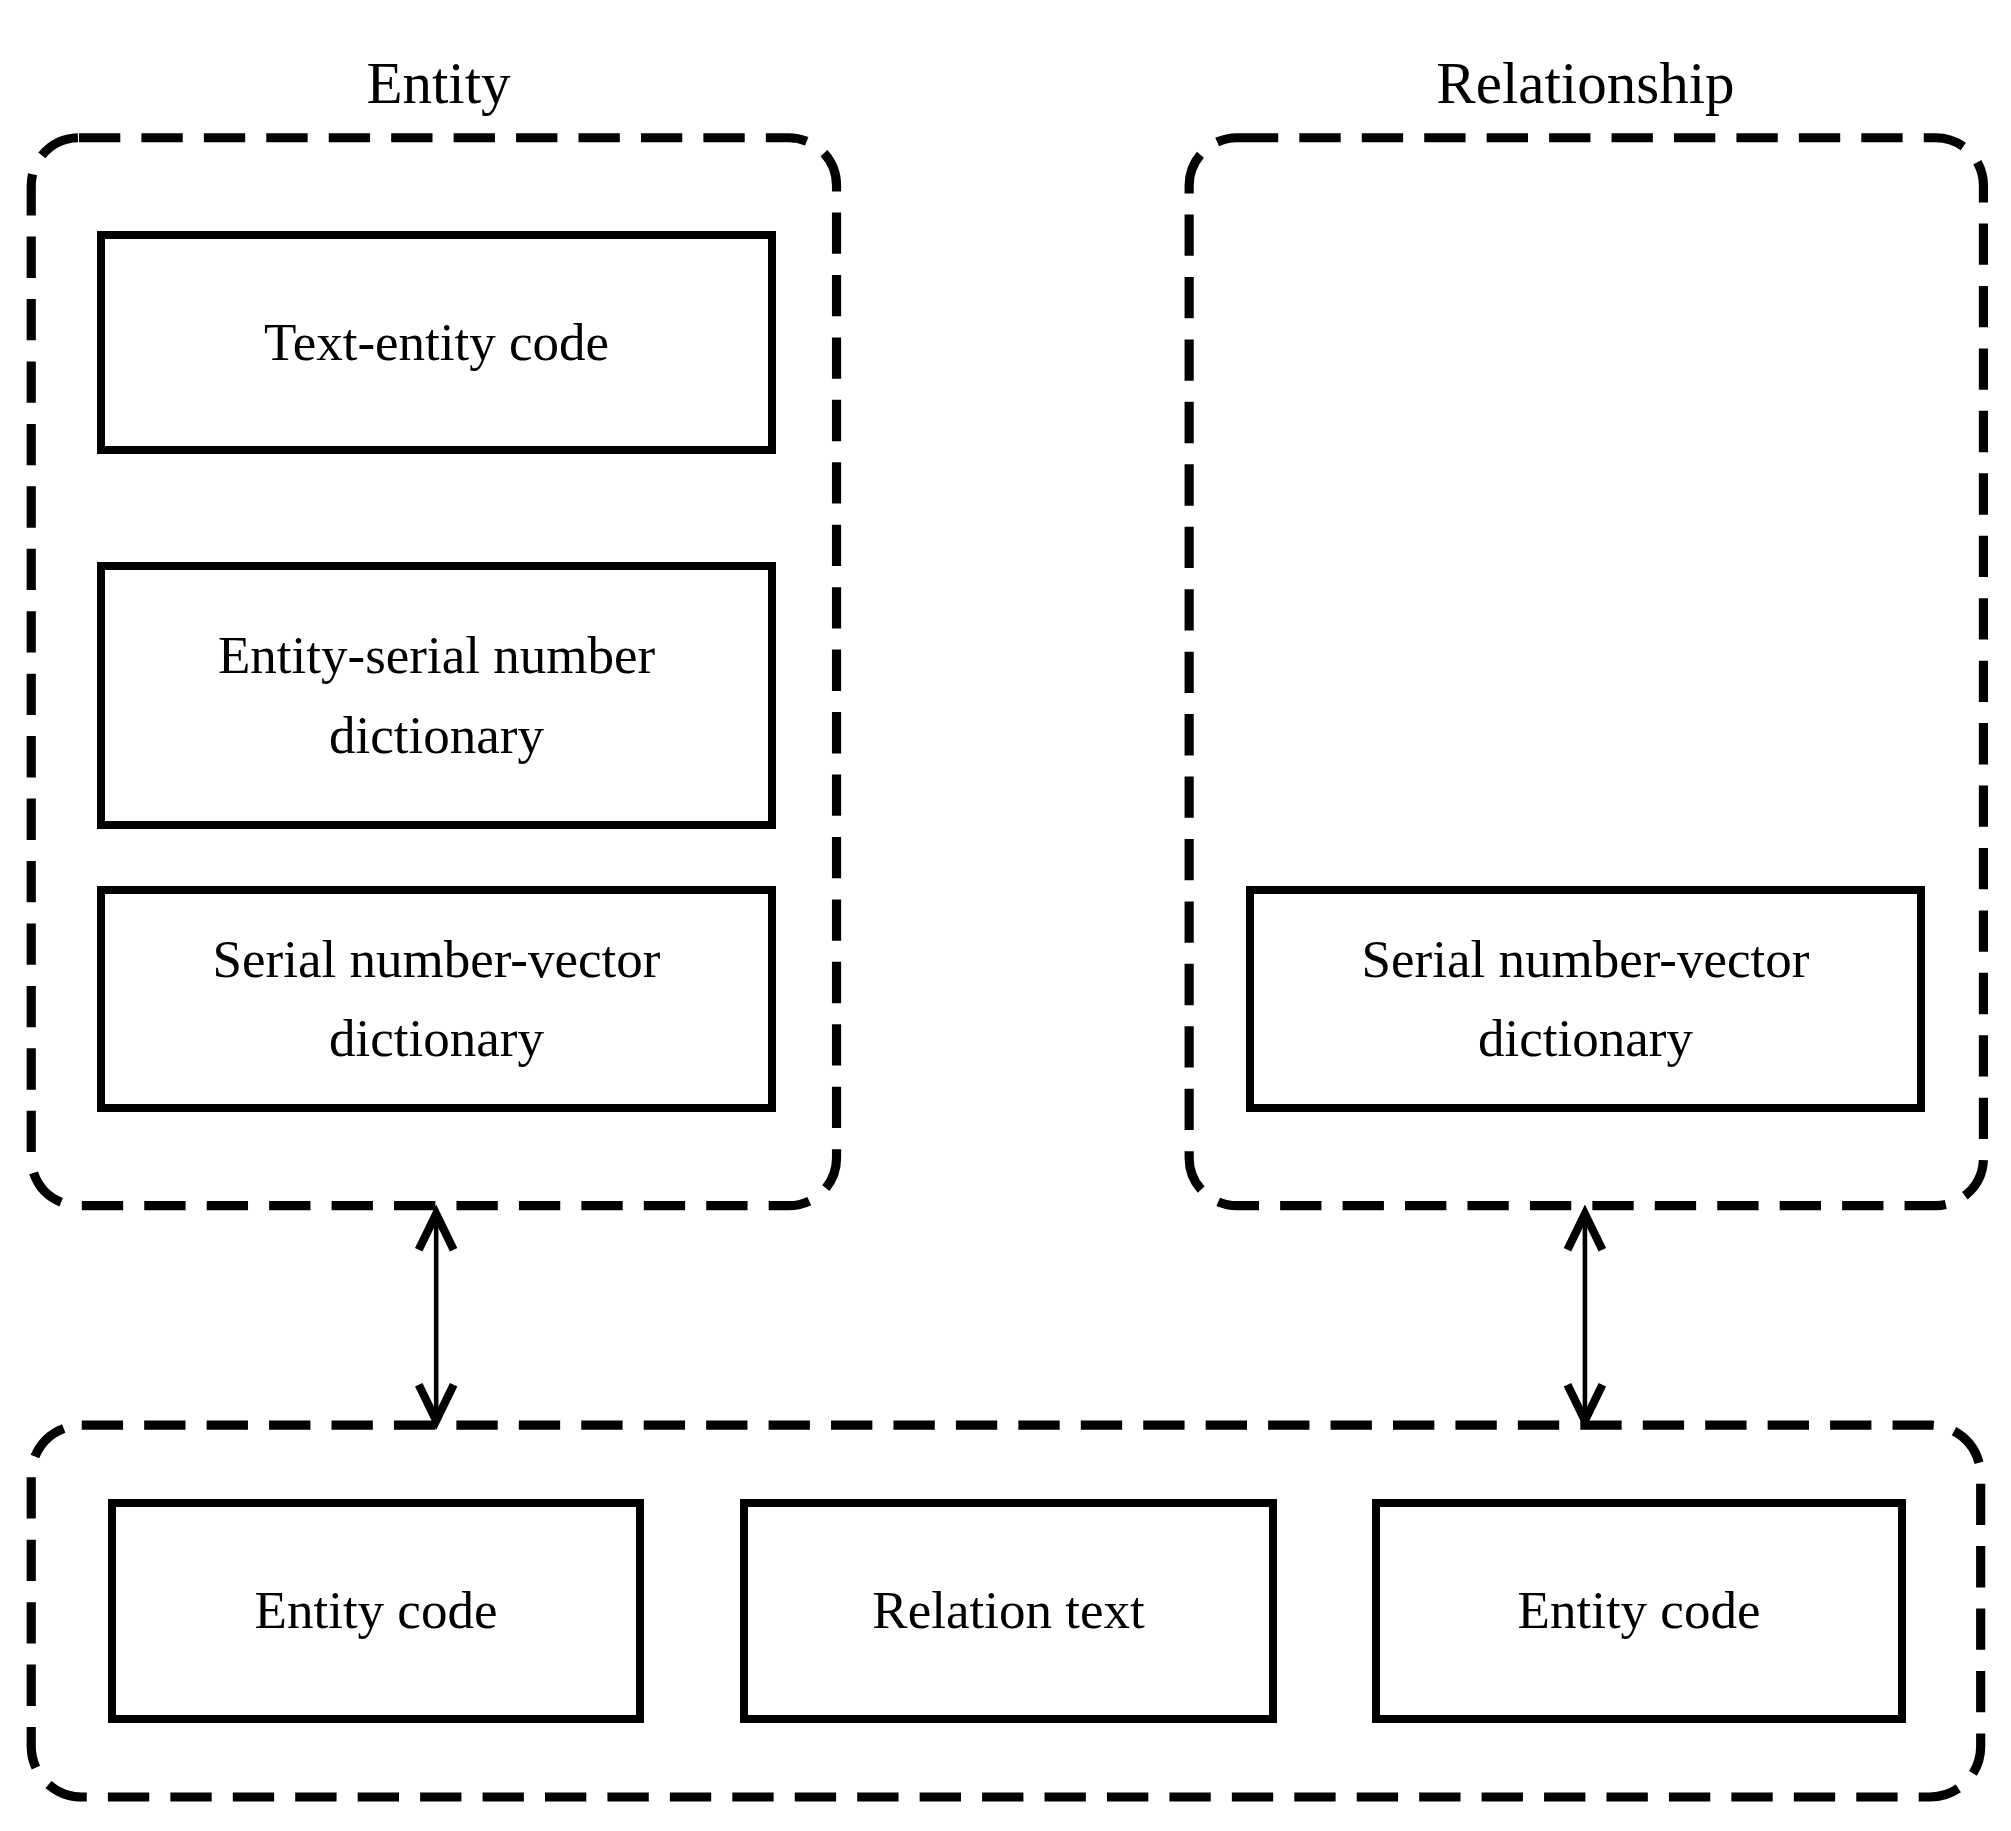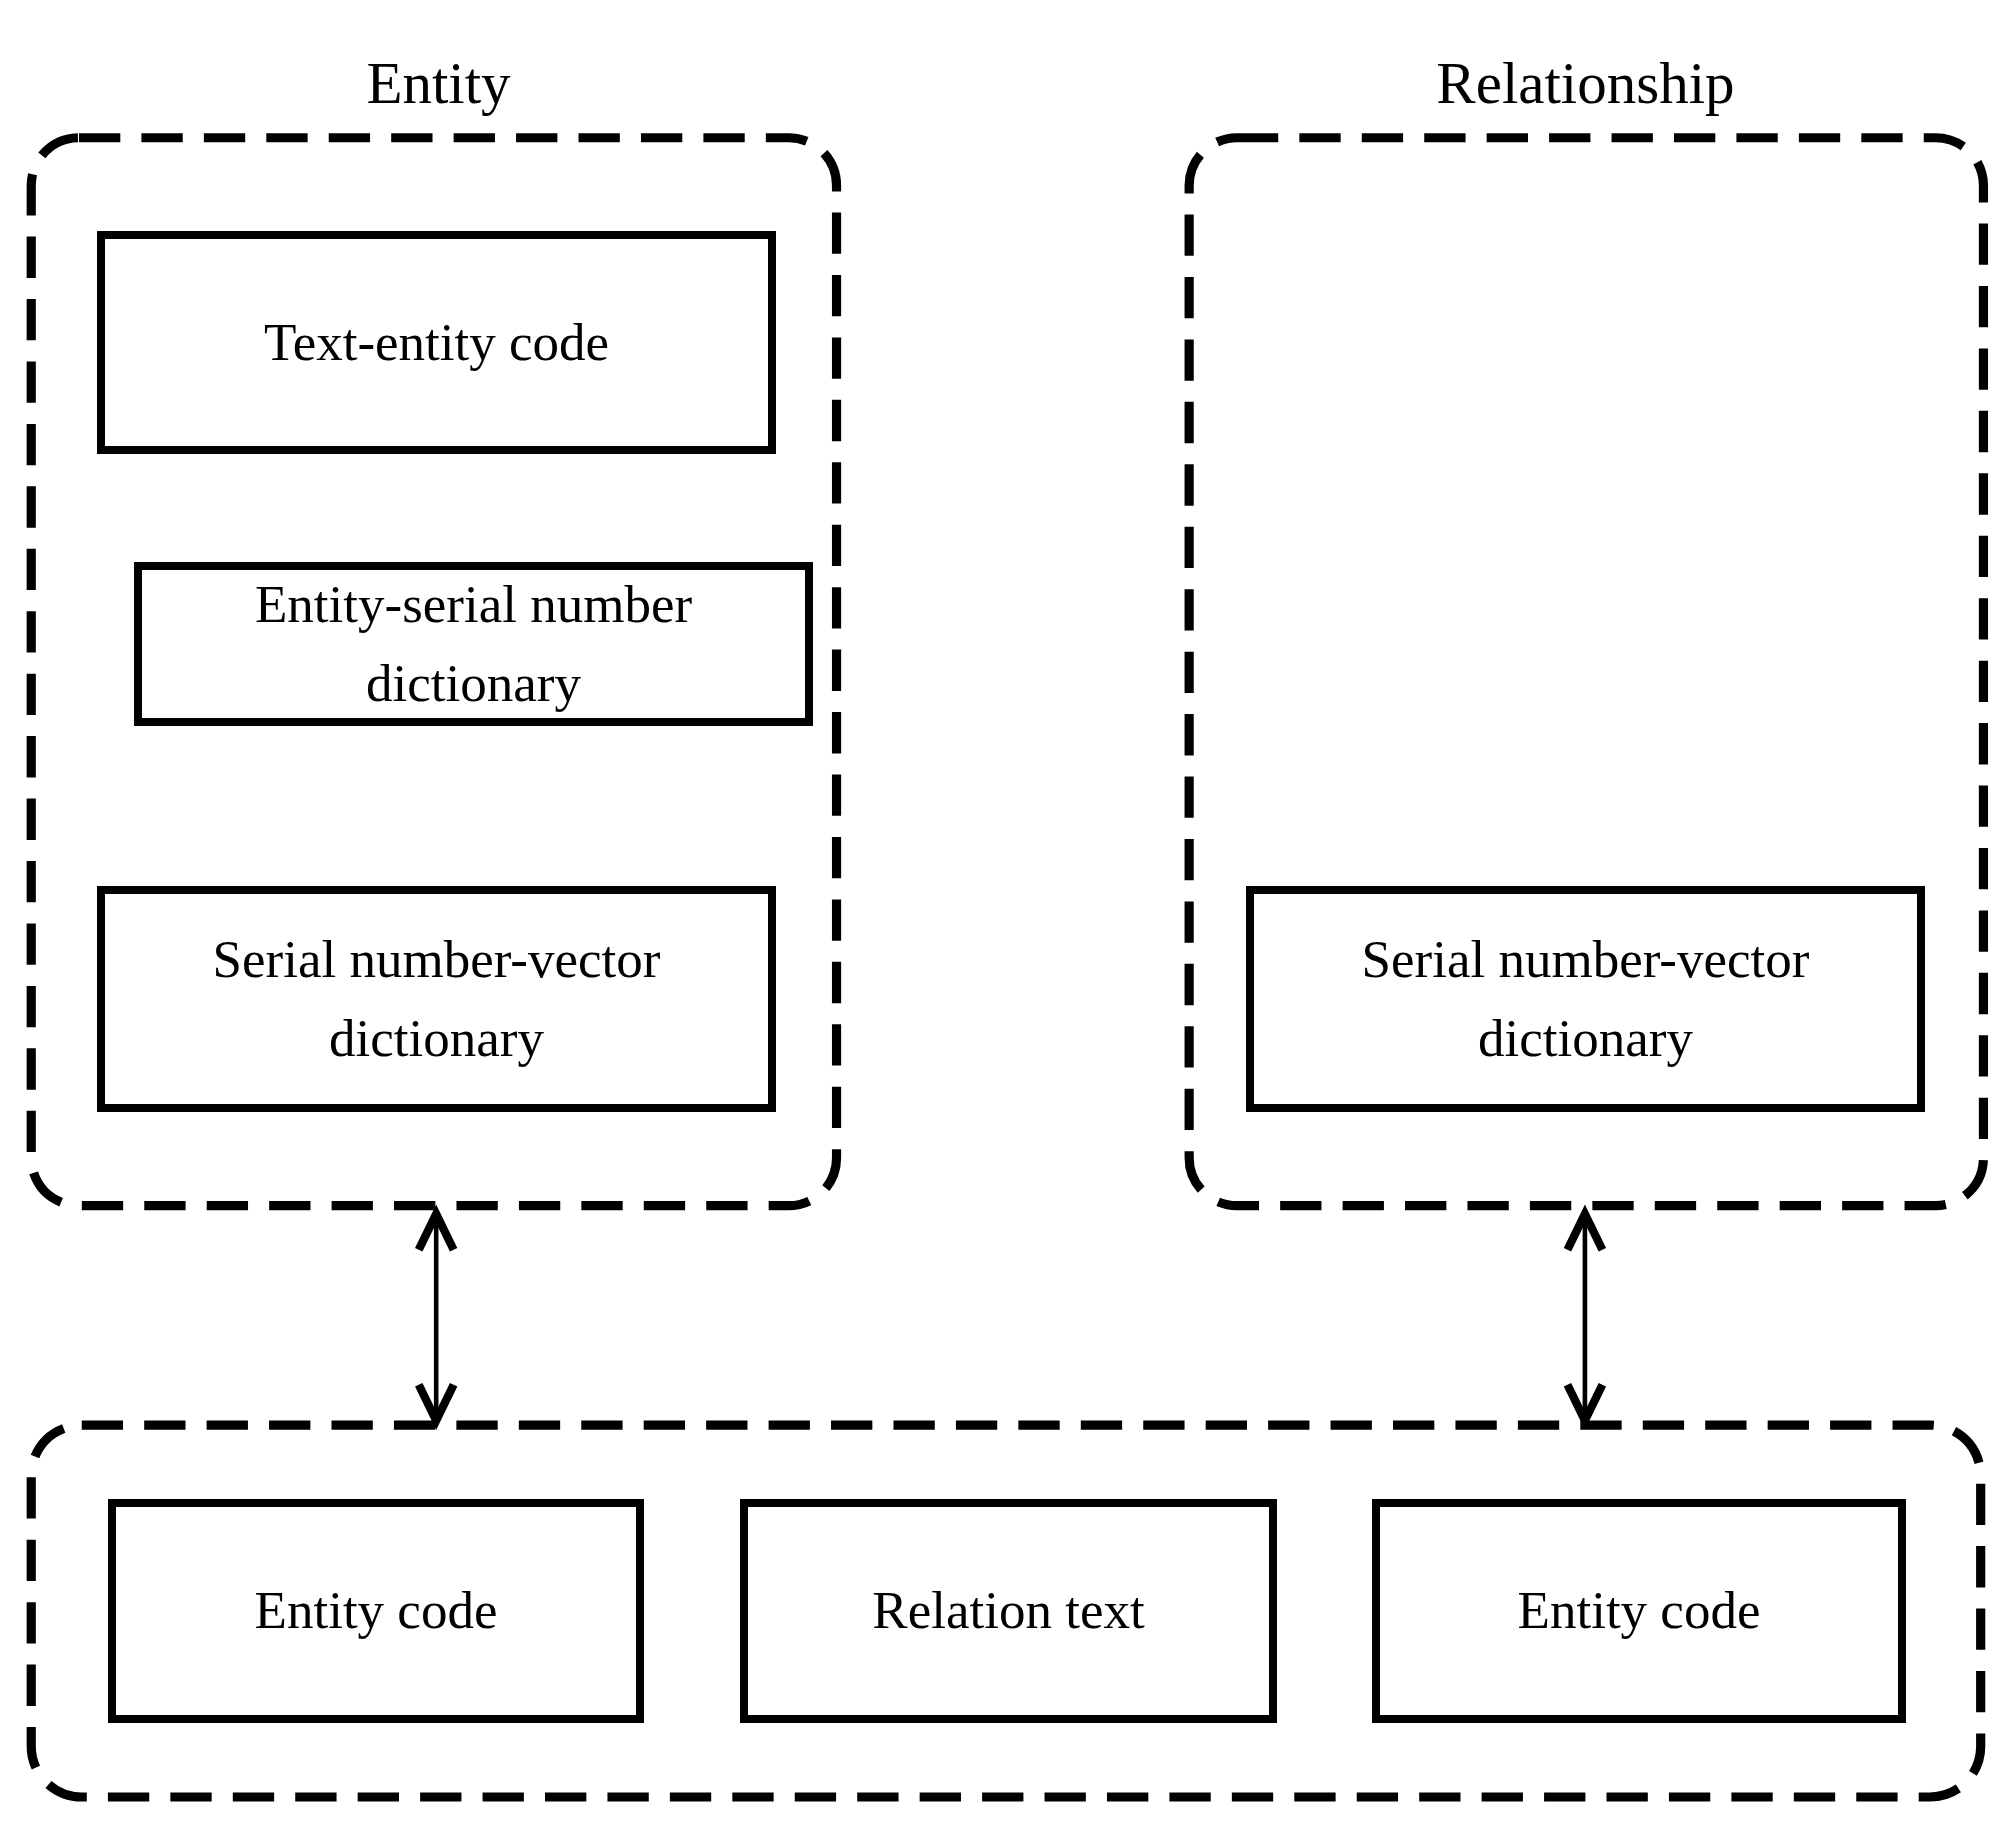--- a/index.html
+++ b/index.html
@@ -37,21 +37,21 @@
     display: flex;
     align-items: center;
     justify-content: center;
     text-align: center;
     font-size: 53px;
     line-height: 1.5;
     white-space: pre-line;
   }
   
   .box-ent-1 { left: 97px; top: 231px;  width: 679px; height: 223px; }
-  .box-ent-2 { left: 97px; top: 562px;  width: 679px; height: 164px; margin-left: 37px; }
+  .box-ent-2 { left: 97px; top: 562px;  width: 679px; height: 267px; }
   .box-ent-3 { left: 97px; top: 886px;  width: 679px; height: 226px; }
   
   .box-rel-1 { left: 1246px; top: 235px; width: 679px; height: 223px; }
   .box-rel-2 { left: 1246px; top: 886px; width: 679px; height: 226px; }
   
   .box-tri-1 { left: 108px;  top: 1499px; width: 536px; height: 224px; }
   .box-tri-2 { left: 740px;  top: 1499px; width: 537px; height: 224px; }
   .box-tri-3 { left: 1372px; top: 1499px; width: 534px; height: 224px; }
 
   .dashed-rect {

